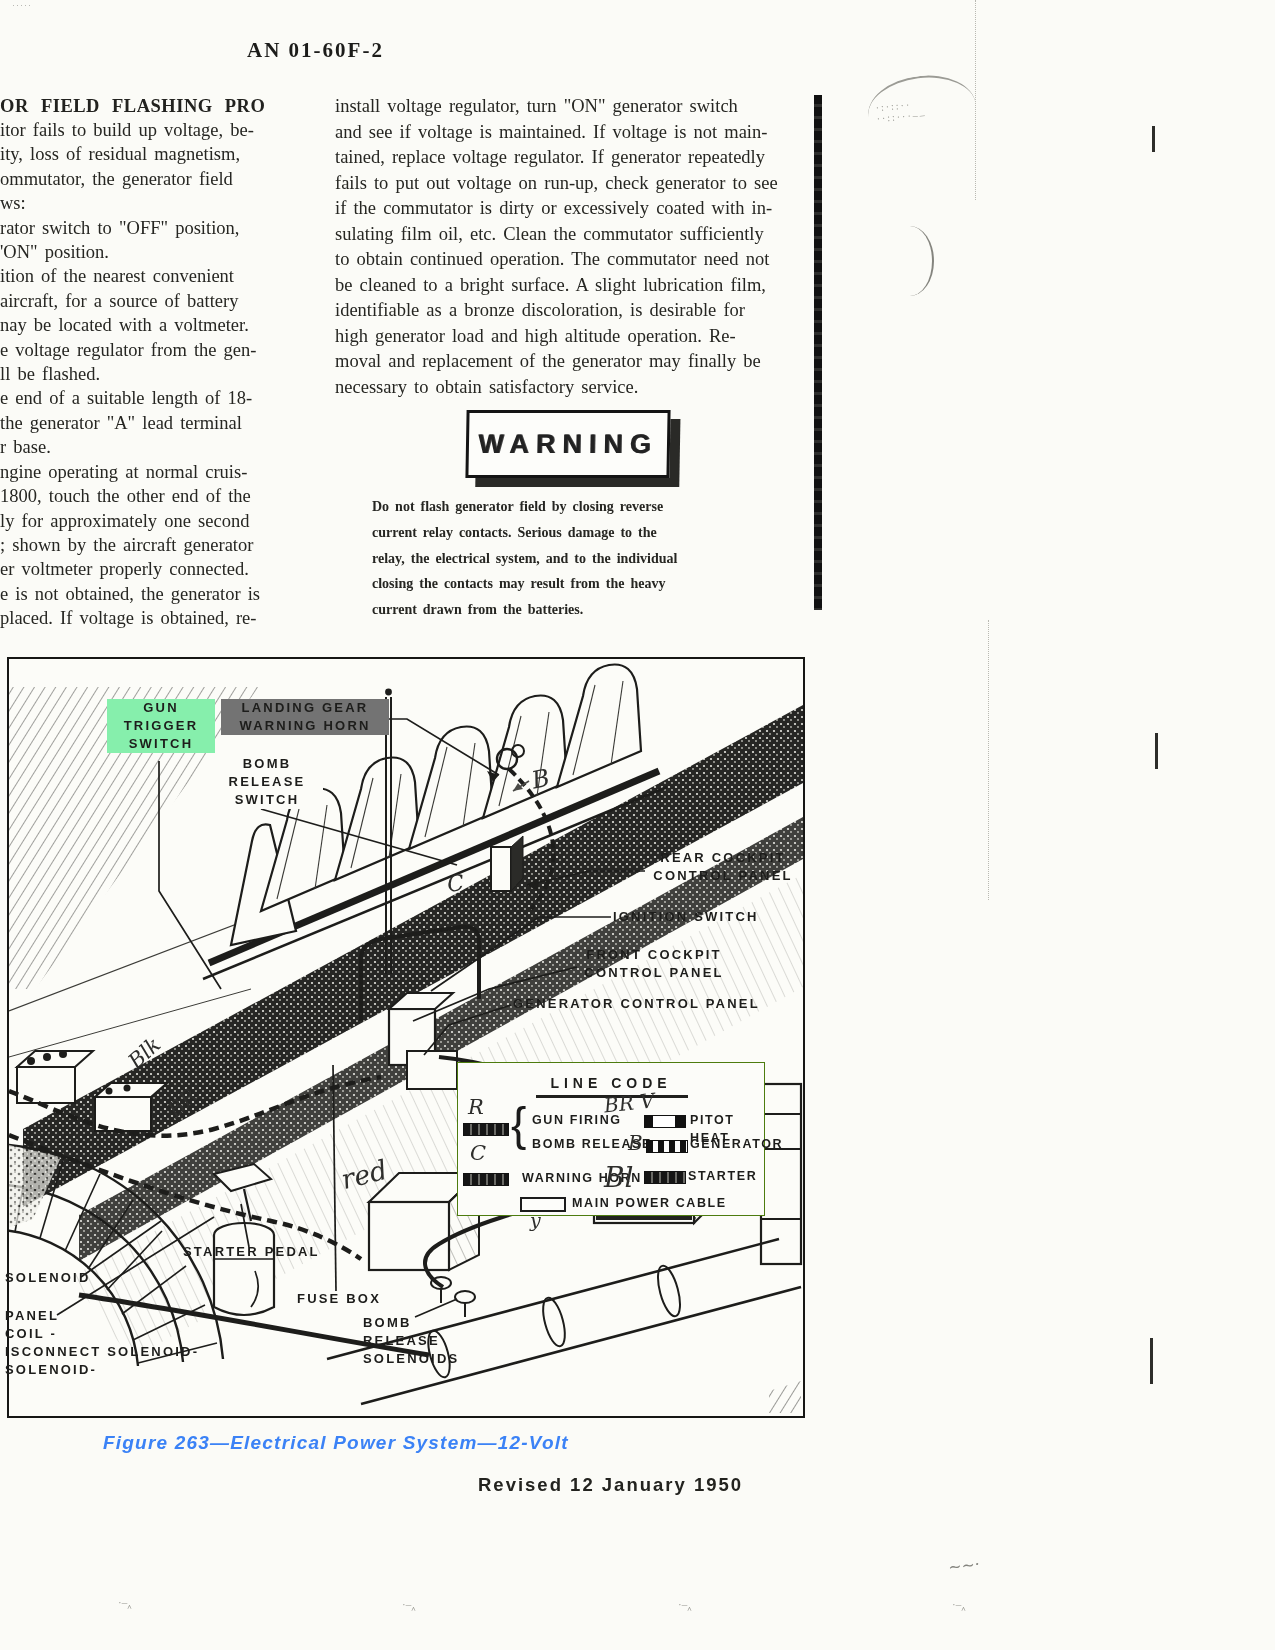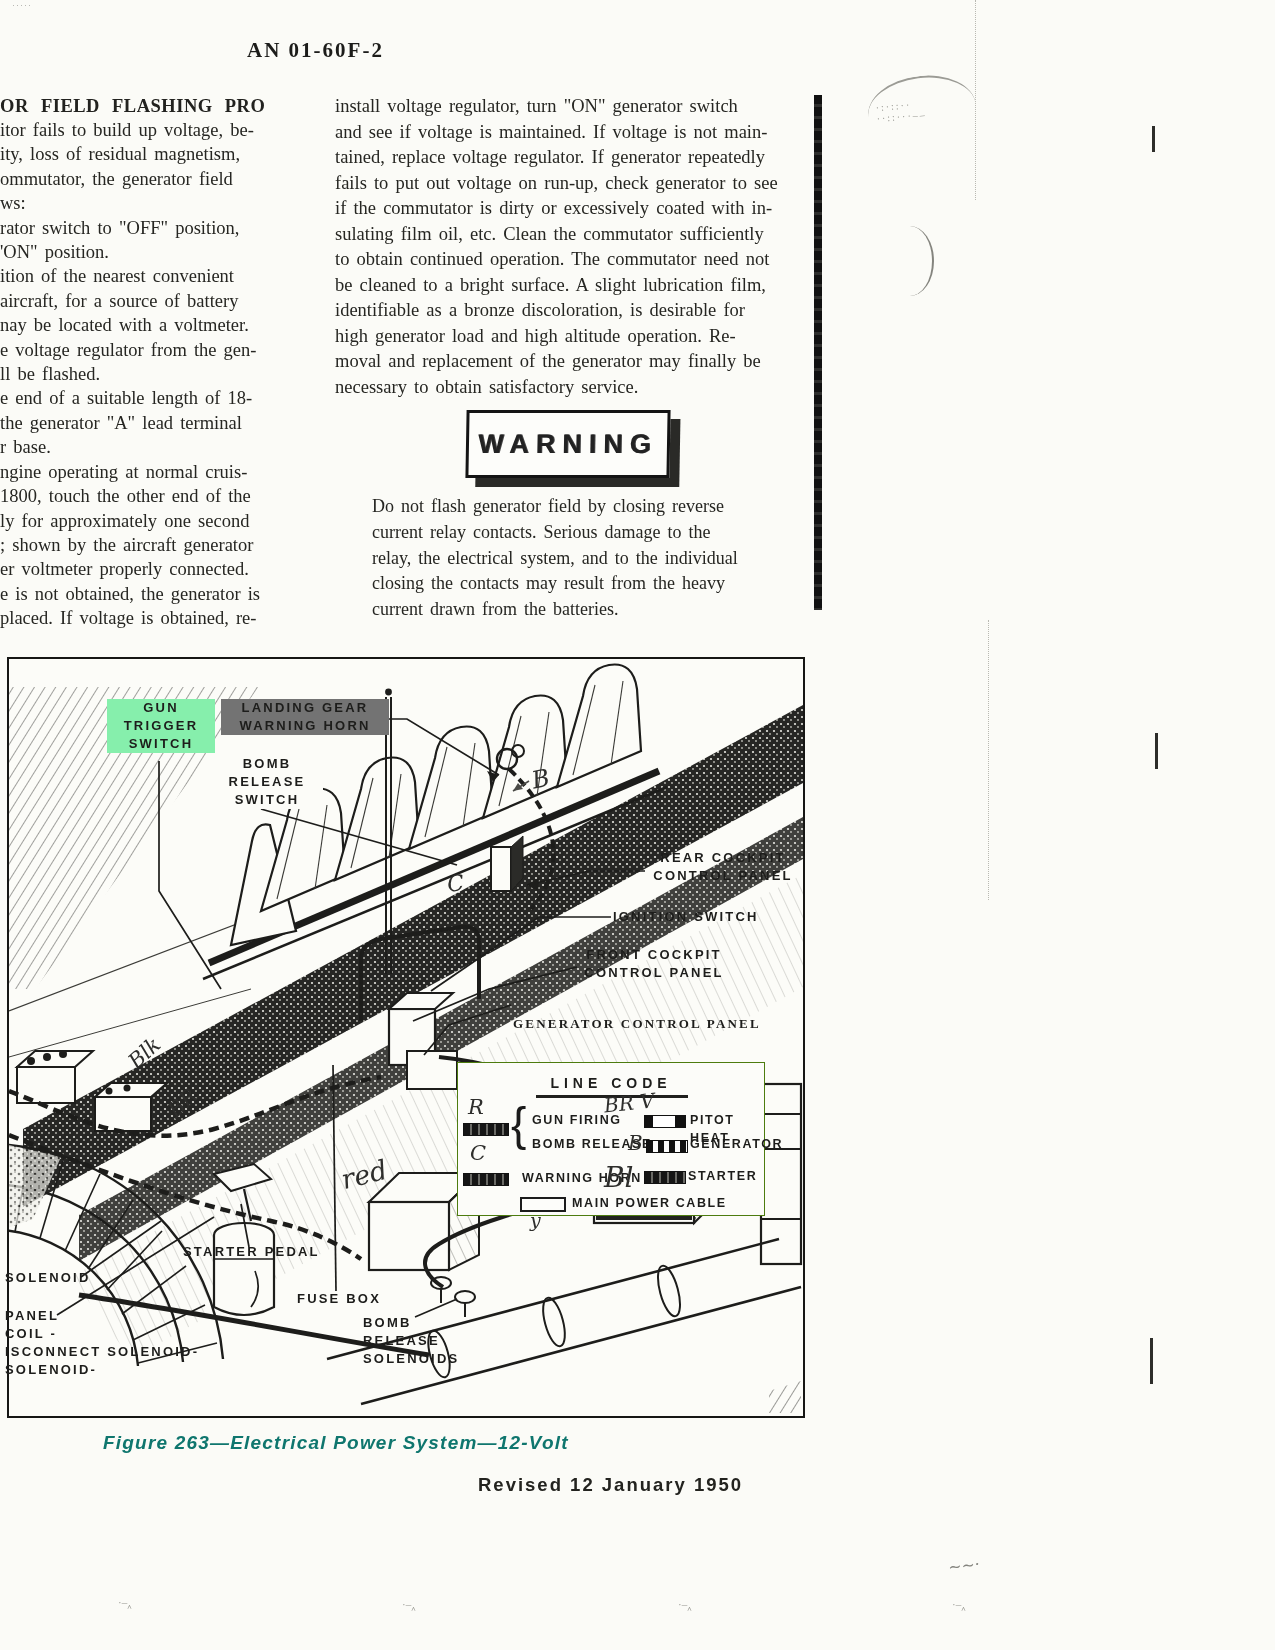--- a/index.html
+++ b/index.html
@@ -4,21 +4,21 @@
 <style>
   html,body{margin:0;padding:0;}
   body{width:1275px;height:1650px;position:relative;background:#fbfbf7;overflow:hidden;
        font-family:"Liberation Serif",serif;color:#22221f;}
   .abs{position:absolute;}
   
   .page-header{font-size:21px;font-weight:bold;letter-spacing:2px;color:#1c1c1a;}
   .col-heading{font-size:18.5px;font-weight:bold;letter-spacing:.5px;word-spacing:7px;line-height:24px;}
   .bodylines{font-size:18.5px;line-height:24.4px;white-space:pre-line;word-spacing:2.5px;color:#262622;}
   .bodylines.rc{line-height:25.5px;}
-  .warn-par{font-size:18px;line-height:25.8px;}
+  .warn-par{font-size:14px;line-height:25.8px;font-weight:bold;}
   
   .warning-slab{background:#fdfdfa;border:3px solid #141414;box-shadow:10px 9px 0 0 #2a2a27;
      display:flex;align-items:center;justify-content:center;transform:skewX(-1deg);}
   .warning-slab span{font-family:"Liberation Sans",sans-serif;font-weight:bold;font-size:27px;
      letter-spacing:7px;color:#222;text-shadow:1px 0 0 #444;}
   .revbar{background:repeating-linear-gradient(180deg,#111 0 9px,#2e2e2c 9px 12px);width:8px;}
   
   #figure-box{border:2.5px solid #161614;background:#fcfcf8;}
   .figlabel{font-family:"Liberation Sans",sans-serif;font-weight:bold;font-size:13px;
      letter-spacing:2.2px;line-height:18px;color:#1d1d1b;white-space:pre-line;}
@@ -29,21 +29,21 @@
   #legend .figlabel{font-size:12.5px;letter-spacing:1.6px;}
   .sw{position:absolute;height:11px;border:1px solid #111;}
   .sw-dark{background:repeating-linear-gradient(90deg,#151515 0 6px,#6a6a66 6px 8px);}
   .sw-pitot{background:linear-gradient(90deg,#111 0 8px,#fff 8px 30px,#111 30px 100%);}
   .sw-dash{background:repeating-linear-gradient(90deg,#131313 0 6px,#fdfdfd 6px 11px);}
   .sw-open{background:#fdfdfa;border:2px solid #1c1c1c;}
   .brace{font-family:"Liberation Sans",sans-serif;font-size:46px;font-weight:400;color:#1b1b1b;}
   .legend-underline{border-bottom:3.5px solid #20201e;}
   
   .caption{font-family:"Liberation Sans",sans-serif;font-style:italic;font-weight:bold;
-     font-size:19px;letter-spacing:1.2px;color:#0f766e;}
+     font-size:19px;letter-spacing:1.2px;color:#3b82f6;}
   .revised{font-family:"Liberation Sans",sans-serif;font-weight:bold;font-size:18.5px;
      letter-spacing:2px;color:#23231f;}
   
   .artifact{color:#9a9a94;}
   .vmark{background:#2d2d2a;width:2.5px;}
   .arc1{border:none;border-top:2px solid #9b9b95;border-radius:50%;}
   .arc2{border:none;border-right:2px solid #84847e;border-radius:50%;}
   .dotline{border-left:1.5px dotted #b9b9b2;width:0;}
 </style>
 </head>
@@ -280,21 +280,21 @@
   <div class="abs figlabel center" style="left:212px;top:40px;width:168px;background:#737373;">LANDING GEAR
 WARNING HORN</div>
   <div class="abs figlabel center" style="left:202px;top:96px;width:112px;background:#fcfcf8;">BOMB
 RELEASE
 SWITCH</div>
   <div class="abs figlabel center" style="left:630px;top:190px;width:168px;">REAR COCKPIT
 CONTROL PANEL</div>
   <div class="abs figlabel" style="left:604px;top:249px;width:180px;">IGNITION SWITCH</div>
   <div class="abs figlabel center" style="left:566px;top:287px;width:158px;">FRONT COCKPIT
 CONTROL PANEL</div>
-  <div class="abs figlabel" style="left:504px;top:356px;width:270px;font-family:Liberation Serif, serif;">GENERATOR CONTROL PANEL</div>
+  <div class="abs figlabel" style="left:504px;top:336px;width:270px;">GENERATOR CONTROL PANEL</div>
   <div class="abs figlabel" style="left:174px;top:584px;width:160px;">STARTER PEDAL</div>
   <div class="abs figlabel" style="left:288px;top:631px;width:100px;">FUSE BOX</div>
   <div class="abs figlabel" style="left:354px;top:655px;width:110px;">BOMB
 RELEASE
 SOLENOIDS</div>
   <div class="abs figlabel" style="left:-4px;top:610px;">SOLENOID</div>
   <div class="abs figlabel" style="left:-4px;top:648px;">PANEL</div>
   <div class="abs figlabel" style="left:-4px;top:666px;">COIL -</div>
   <div class="abs figlabel" style="left:-4px;top:684px;">ISCONNECT SOLENOID-</div>
   <div class="abs figlabel" style="left:-4px;top:702px;">SOLENOID-</div>

